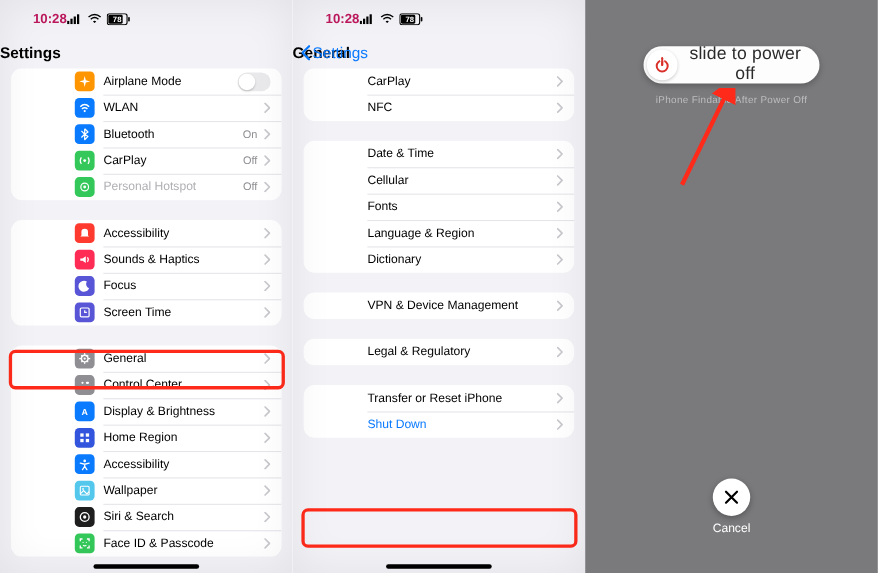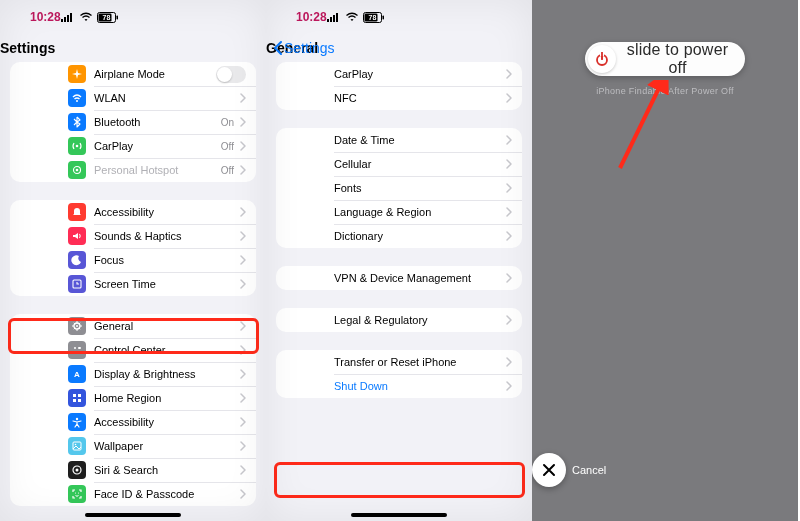--- a/index.html
+++ b/index.html
@@ -37,21 +37,21 @@
 
   
   .hlite { position:absolute; border:3px solid #ff2a1a; border-radius:6px; pointer-events:none; }
 
   
   .slider-wrap { position:absolute; top:42px; left:50%; transform:translateX(-50%); width:160px; }
   .slider { height:34px; background:#fdfdfd; border-radius:17px; display:flex; align-items:center; padding-left:3px; box-shadow:0 2px 6px rgba(0,0,0,0.25); }
   .knob { width:28px; height:28px; border-radius:50%; background:#fff; display:flex; align-items:center; justify-content:center; box-shadow:0 1px 3px rgba(0,0,0,0.2); }
   .slider-txt { flex:1; text-align:center; font-size:16px; color:#2b2b2b; padding-right:6px; letter-spacing:0.2px; }
   .subtext { text-align:center; color:#bdbdc0; font-size:9px; margin-top:10px; letter-spacing:0.3px; }
-  .cancel-wrap { position:absolute; bottom:34px; left:0; right:0; display:flex; flex-direction:row; align-items:center; gap:6px; }
+  .cancel-wrap { position:absolute; bottom:34px; left:0; right:0; display:flex; flex-direction:column; align-items:center; gap:6px; }
   .cancel-btn { width:34px; height:34px; border-radius:50%; background:#fff; display:flex; align-items:center; justify-content:center; color:#000; font-size:16px; box-shadow:0 2px 6px rgba(0,0,0,0.3); }
   .cancel-txt { color:#fff; font-size:11px; }
 
   
   .arrow { position:absolute; top:80px; left:calc(50% - 55px); width:60px; height:90px; pointer-events:none; }
 
   .home-ind { position:absolute; bottom:4px; left:50%; transform:translateX(-50%); width:96px; height:4px; border-radius:3px; background:#000; }
 </style>
 </head>
 <body>

